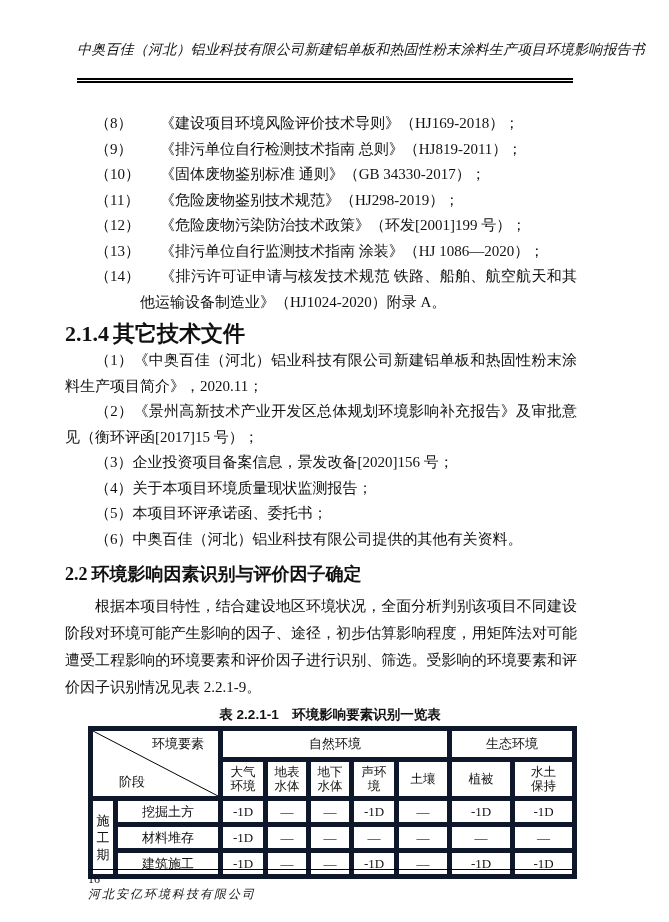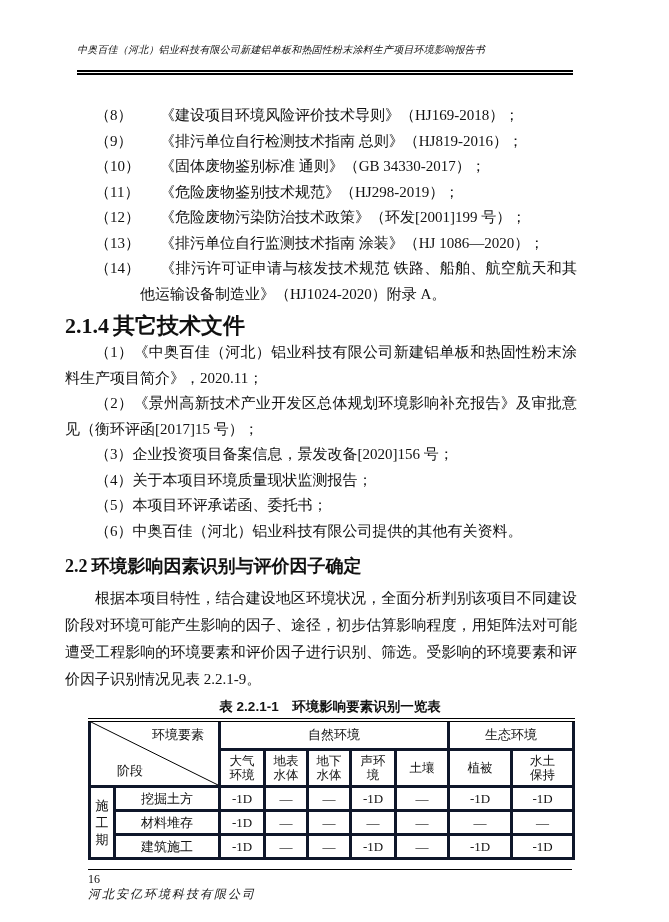--- a/index.html
+++ b/index.html
@@ -9,25 +9,25 @@
     background:#ffffff;
     margin:0 auto;
     font-family:"Liberation Serif","DejaVu Serif",serif;
     color:#111;
     overflow:hidden;
   }
   
   .doc-header{
     margin:42px 96px 0 77px;
     text-align:left;
-    font-size:10px;
+    font-size:14px;
     line-height:16px;
     font-style:italic;
     letter-spacing:0.2px;
-    padding-bottom:12px;
+    padding-bottom:20px;
     border-bottom:5px double #000;
     white-space:nowrap;
   }
   
   .content{ margin:0 92px 0 65px; font-size:15px; }
 
   .ref-list{ margin-top:28px; }
   .ref{
     margin-left:75px;
     text-indent:-45px;
@@ -73,21 +73,21 @@
   table.impact{
     margin-left:23px;
     width:484px;
     border-collapse:collapse;
     table-layout:fixed;
     border-top:4px double #000;
     border-bottom:2.5px solid #000;
     font-size:13px;
   }
   table.impact td{
-    border:3px solid #0f172a;
+    border:5px solid #0f172a;
     text-align:center; vertical-align:middle;
     padding:1px 0;
   }
   td.corner{ position:relative; padding:0; }
   .corner svg{ position:absolute; left:0; top:0; width:100%; height:100%; }
   .corner .c-top{ position:absolute; right:14px; top:4px; font-size:13px; }
   .corner .c-bottom{ position:absolute; left:26px; bottom:5px; font-size:13px; }
   tr.hr1 td{ height:24px; font-size:13px; }
   tr.hr2 td{ height:32px; font-size:12.5px; line-height:1.15; white-space:pre-line; }
   tr.data td{ height:19px; line-height:17px; }
@@ -109,21 +109,21 @@
 <body>
 
 <div class="page">
 
   <div class="doc-header">中奥百佳（河北）铝业科技有限公司新建铝单板和热固性粉末涂料生产项目环境影响报告书</div>
 
   <div class="content">
 
     <div class="ref-list">
       <div class="ref"><span class="ref-num">（8）</span><span>《建设项目环境风险评价技术导则》（HJ169-2018）；</span></div>
-      <div class="ref"><span class="ref-num">（9）</span><span>《排污单位自行检测技术指南 总则》（HJ819-2016）；</span></div>
+      <div class="ref"><span class="ref-num">（9）</span><span>《排污单位自行检测技术指南 总则》（HJ819-2011）；</span></div>
       <div class="ref"><span class="ref-num">（10）</span><span>《固体废物鉴别标准 通则》（GB 34330-2017）；</span></div>
       <div class="ref"><span class="ref-num">（11）</span><span>《危险废物鉴别技术规范》（HJ298-2019）；</span></div>
       <div class="ref"><span class="ref-num">（12）</span><span>《危险废物污染防治技术政策》（环发[2001]199 号）；</span></div>
       <div class="ref"><span class="ref-num">（13）</span><span>《排污单位自行监测技术指南 涂装》（HJ 1086—2020）；</span></div>
       <div class="ref"><span class="ref-num">（14）</span><span>《排污许可证申请与核发技术规范 铁路、船舶、航空航天和其他运输设备制造业》（HJ1024-2020）附录 A。</span></div>
     </div>
 
     <h3 class="h214"><span class="hnum">2.1.4</span><span class="htitle">其它技术文件</span></h3>
 
     <div>

